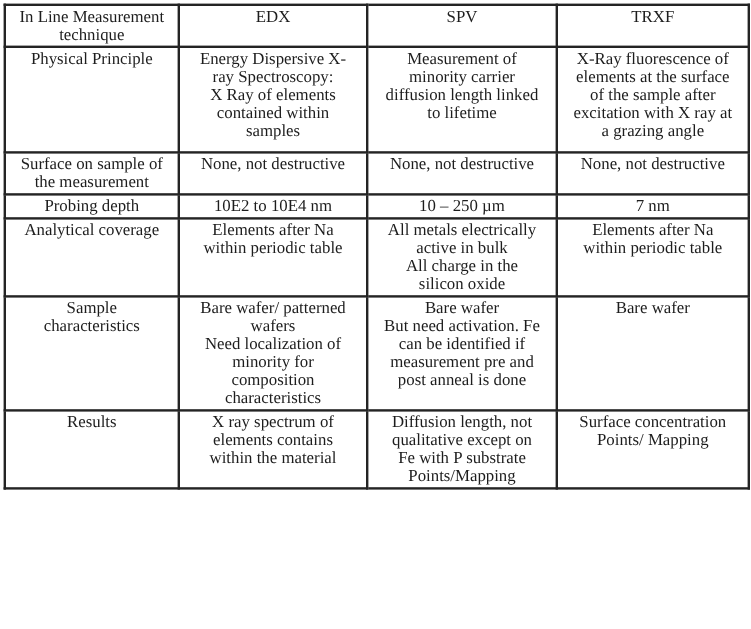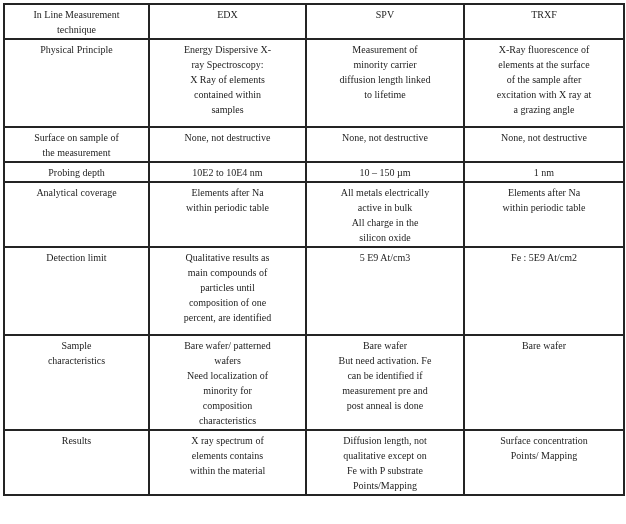--- a/index.html
+++ b/index.html
@@ -21,21 +21,21 @@
     top: 3px;
     width: 620px;
     border-collapse: collapse;
     table-layout: fixed;
   }
   table.techtable td {
     border: 2px solid #242424;
     vertical-align: top;
     text-align: center;
     padding: 2px 3px 1px 3px;
-    font-size: 10px;
+    font-size: 14px;
     line-height: 15px;
     color: #1d1d1d;
     white-space: pre-line;
     overflow: hidden;
   }
   col.c0 { width: 145px; }
   col.c1 { width: 157px; }
   col.c2 { width: 158px; }
   col.c3 { width: 160px; }
   tr.r0 { height: 32px; }
@@ -87,43 +87,33 @@
       <tr class="r2">
         <td>Surface on sample of
 the measurement</td>
         <td>None, not destructive</td>
         <td>None, not destructive</td>
         <td>None, not destructive</td>
       </tr>
       <tr class="r4">
         <td>Probing depth</td>
         <td>10E2 to 10E4 nm</td>
-        <td>10 – 150 µm</td>
-        <td>1 nm</td>
+        <td>10 – 250 µm</td>
+        <td>7 nm</td>
       </tr>
       <tr class="r5">
         <td>Analytical coverage</td>
         <td>Elements after Na
 within periodic table</td>
         <td>All metals electrically
 active in bulk
 All charge in the
 silicon oxide</td>
         <td>Elements after Na
 within periodic table</td>
-      </tr>
-      <tr class="r6">
-        <td>Detection limit</td>
-        <td>Qualitative results as
-main compounds of
-particles until
-composition of one
-percent, are identified</td>
-        <td>5 E9 At/cm3</td>
-        <td>Fe : 5E9 At/cm2</td>
       </tr>
       <tr class="r7">
         <td>Sample
 characteristics</td>
         <td>Bare wafer/ patterned
 wafers
 Need localization of
 minority for
 composition
 characteristics</td>

